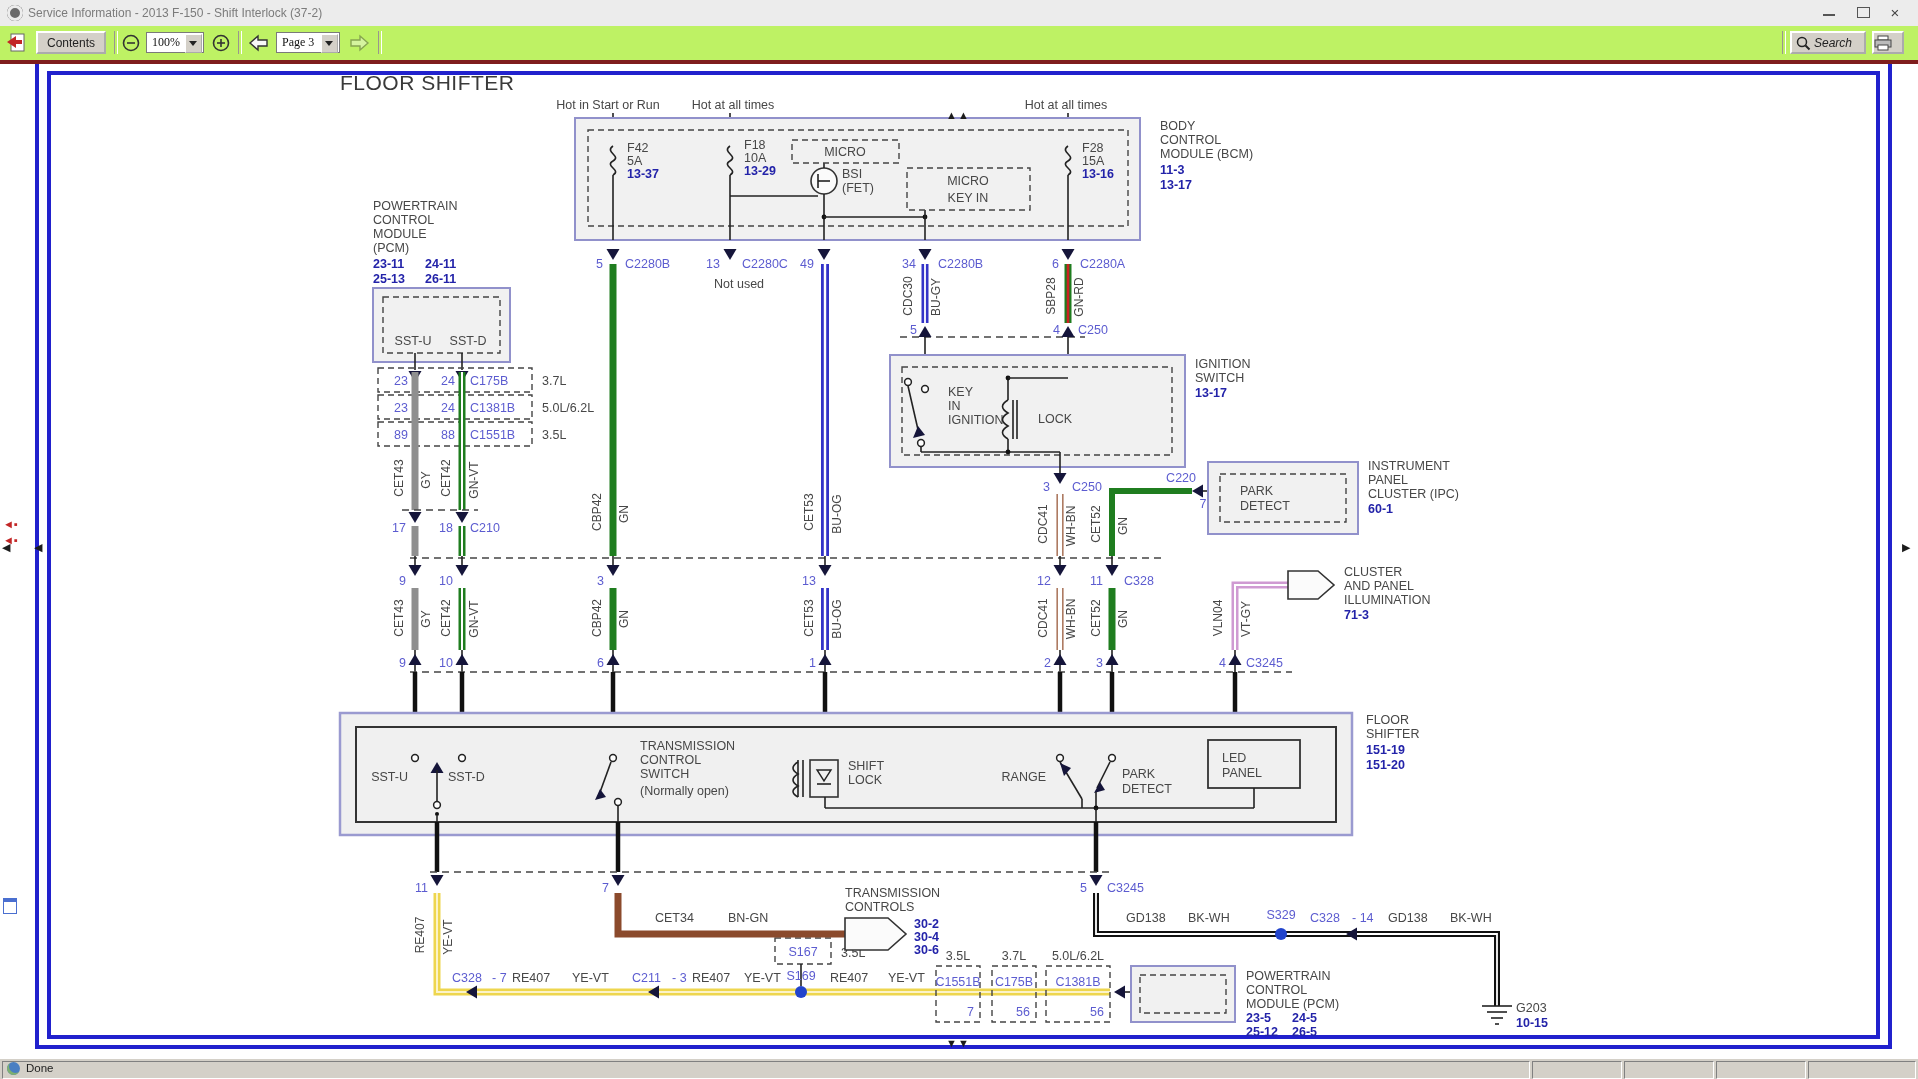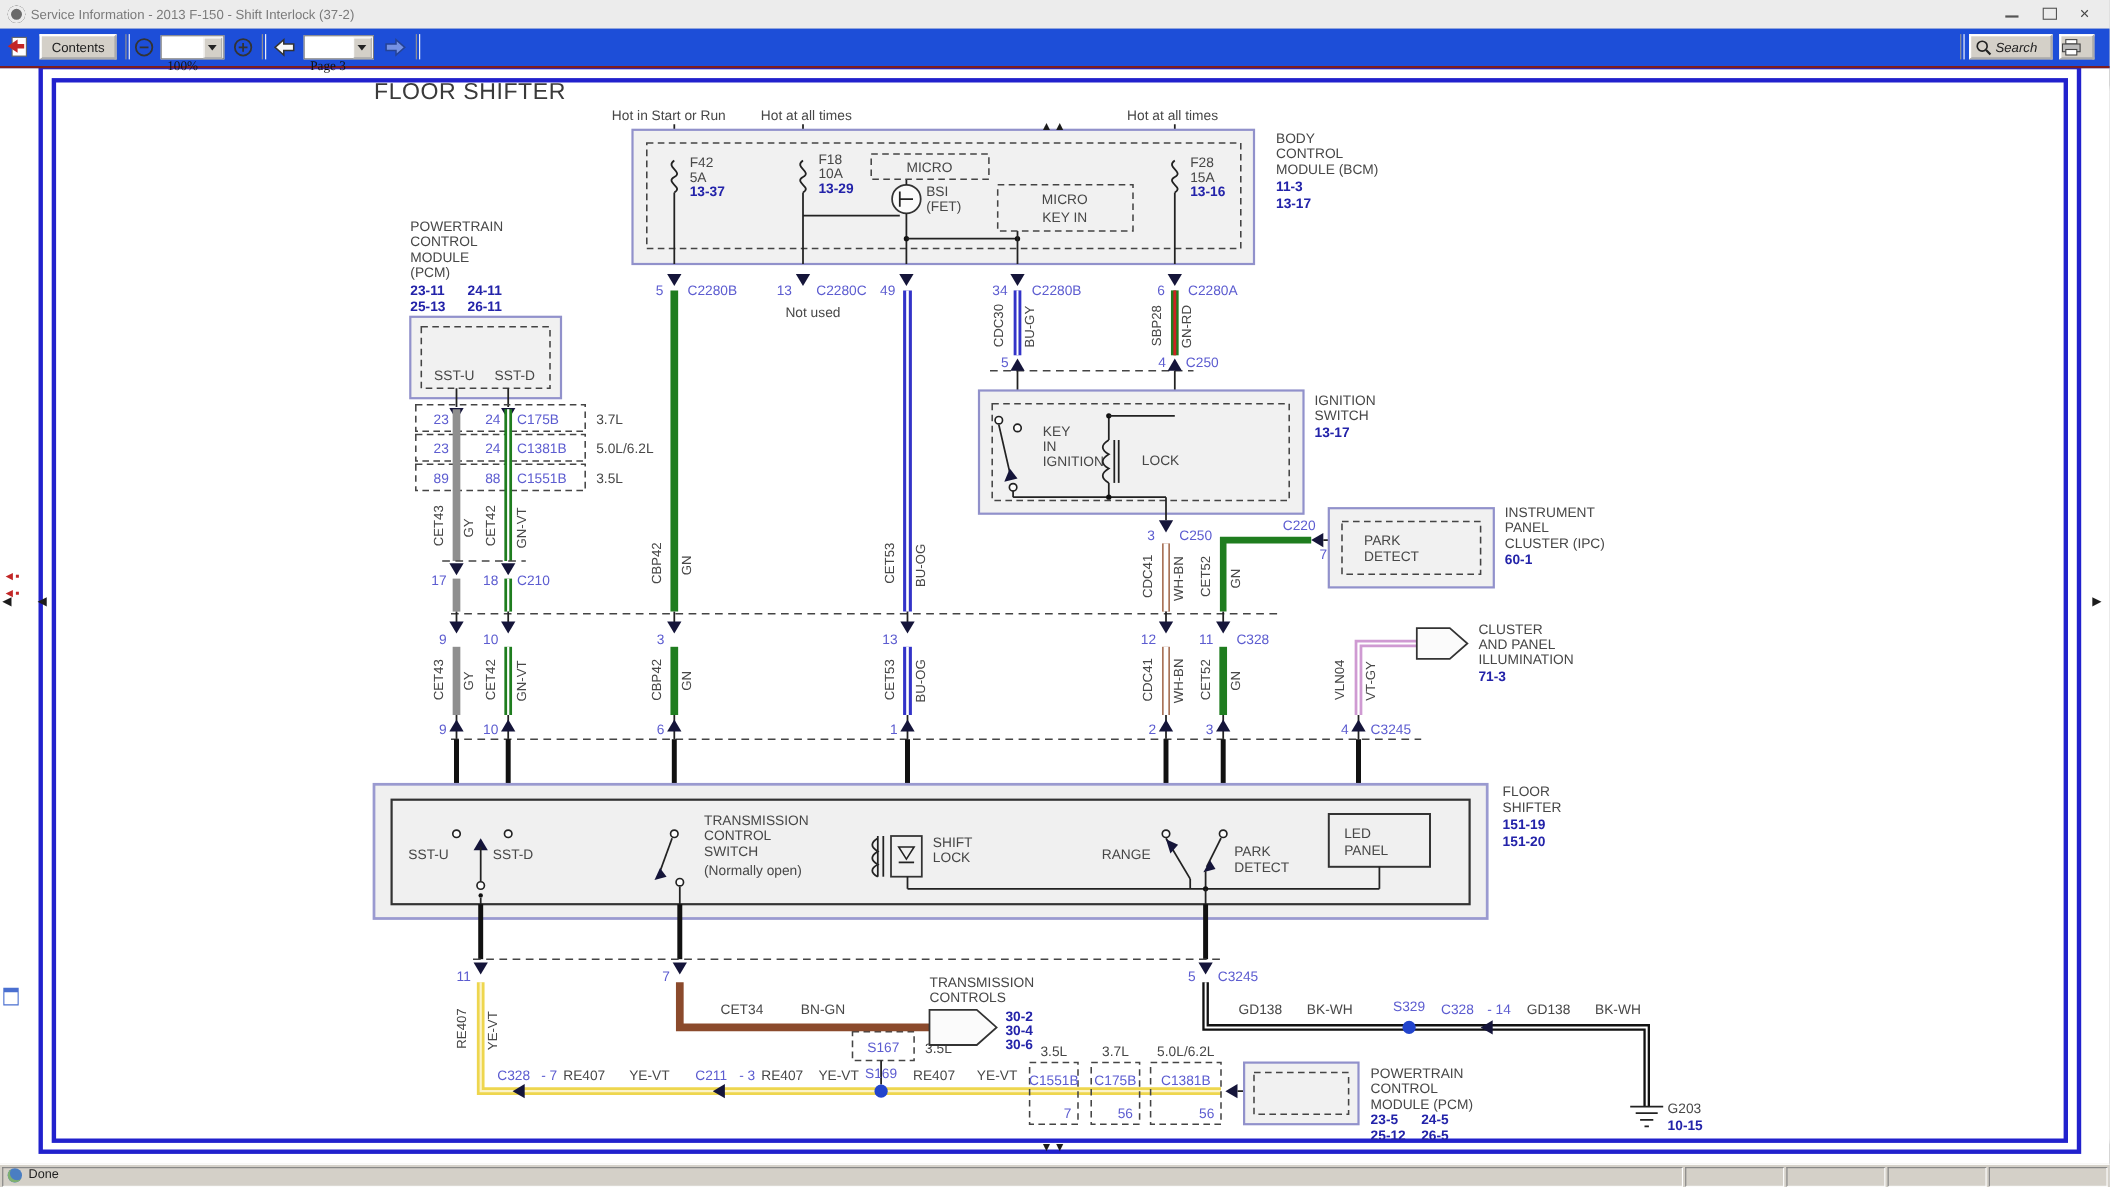--- a/index.html
+++ b/index.html
@@ -9,27 +9,27 @@
   .titlebar{position:absolute;left:0;top:0;width:1918px;height:26px;background:#ececec;
             border-bottom:1px solid #cfcfcf;}
   .titlebar .apptitle{position:absolute;left:28px;top:6px;font-size:12px;color:#7b7b7b;}
   .appicon{position:absolute;left:7px;top:5px;width:16px;height:16px;border-radius:8px;
            background:#6a6a6a;box-shadow:inset 0 0 0 3px #ececec, inset 0 0 0 5px #6a6a6a;}
   .winbtn{position:absolute;top:0;width:34px;height:25px;text-align:center;color:#444;}
   .winbtn .bar{position:absolute;left:11px;top:14px;width:12px;height:2px;background:#555;}
   .winbtn .sq{position:absolute;left:11px;top:7px;width:11px;height:9px;border:1.5px solid #555;}
   .winbtn.x{font-size:15px;line-height:25px;}
   
-  .toolbar{position:absolute;left:0;top:26px;width:1918px;height:34px;background:#1d4ed8;
-           border-bottom:2px solid #7f1d1d;}
+  .toolbar{position:absolute;left:0;top:26px;width:1918px;height:34px;background:#bef264;
+           border-bottom:4px solid #7f1d1d;}
   .tbtn{position:absolute;top:5px;height:23px;background:#d4d0c8;border:2px outset #fff;
         font-size:12px;color:#222;text-align:center;line-height:21px;box-sizing:border-box;}
   .tsep{position:absolute;top:5px;width:2px;height:23px;border-left:1px solid #9a968e;border-right:1px solid #fff;}
   .tsel{position:absolute;top:6px;height:21px;background:#fff;border:1px solid #7a7a7a;
-        box-sizing:border-box;font-size:12px;color:#111;padding:20px 18px 0 5px;font-family:Liberation Serif, serif;}
+        box-sizing:border-box;font-size:12px;color:#111;padding:2px 18px 0 5px;font-family:Liberation Serif, serif;}
   .tsel .dd{position:absolute;right:1px;top:1px;width:15px;height:17px;background:#d4d0c8;
             border:1px outset #fff;}
   .tsel .dd:after{content:"";position:absolute;left:3px;top:6px;border:4px solid transparent;border-top:5px solid #222;}
   .ticon{position:absolute;top:7px;}
   .pagefwd{opacity:.4;}
   
   .statusbar{position:absolute;left:0;top:1058px;width:1918px;height:21px;background:#d4d0c8;
              border-top:1px solid #fff;}
   .spanel{position:absolute;top:2px;height:16px;border:1px solid;border-color:#808080 #fff #fff #808080;}
   .statusbar .done{position:absolute;left:26px;top:3px;font-size:11.5px;color:#222;}

